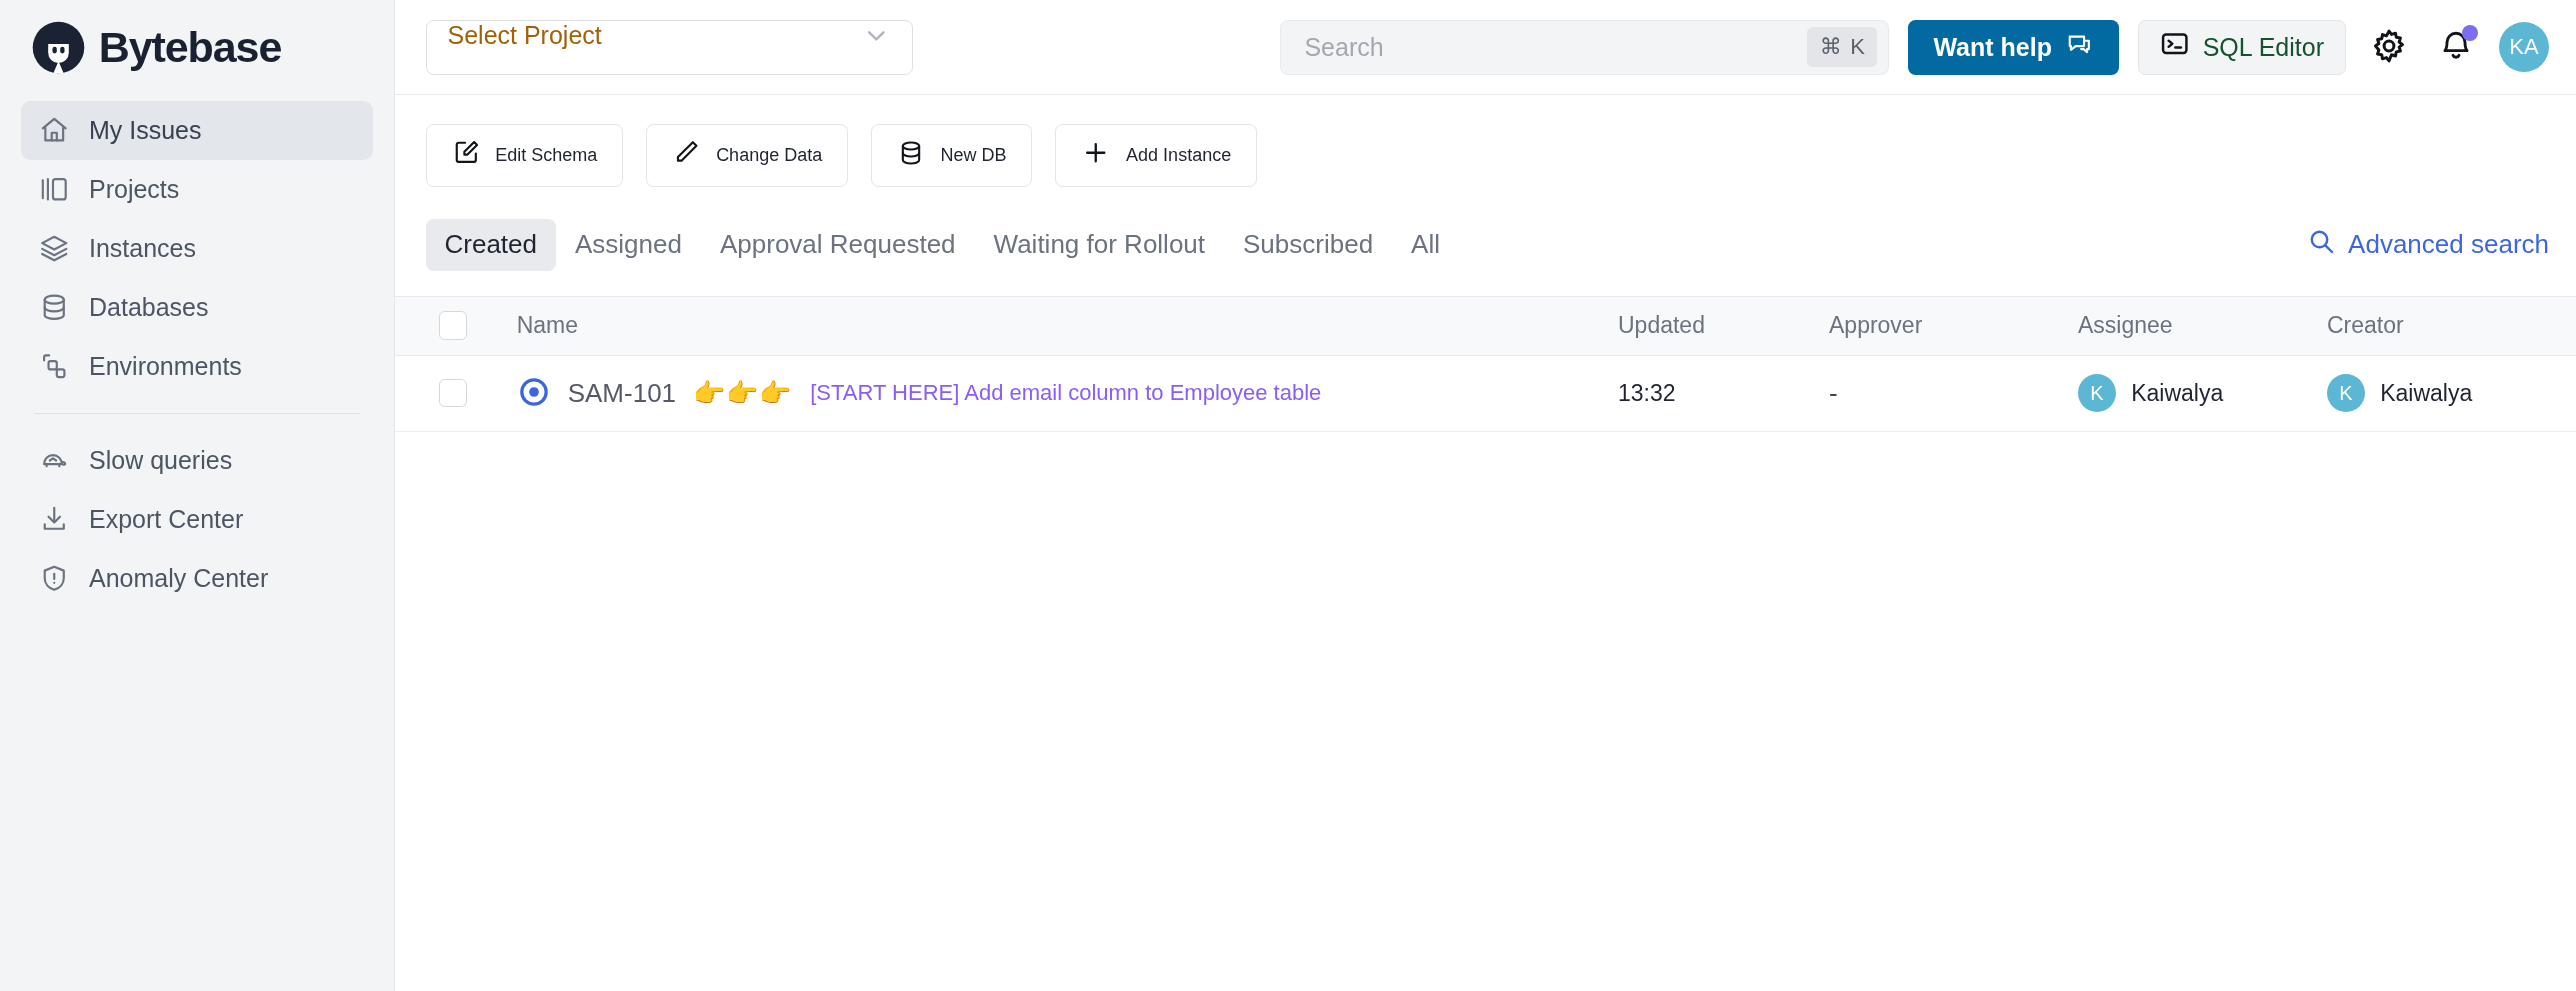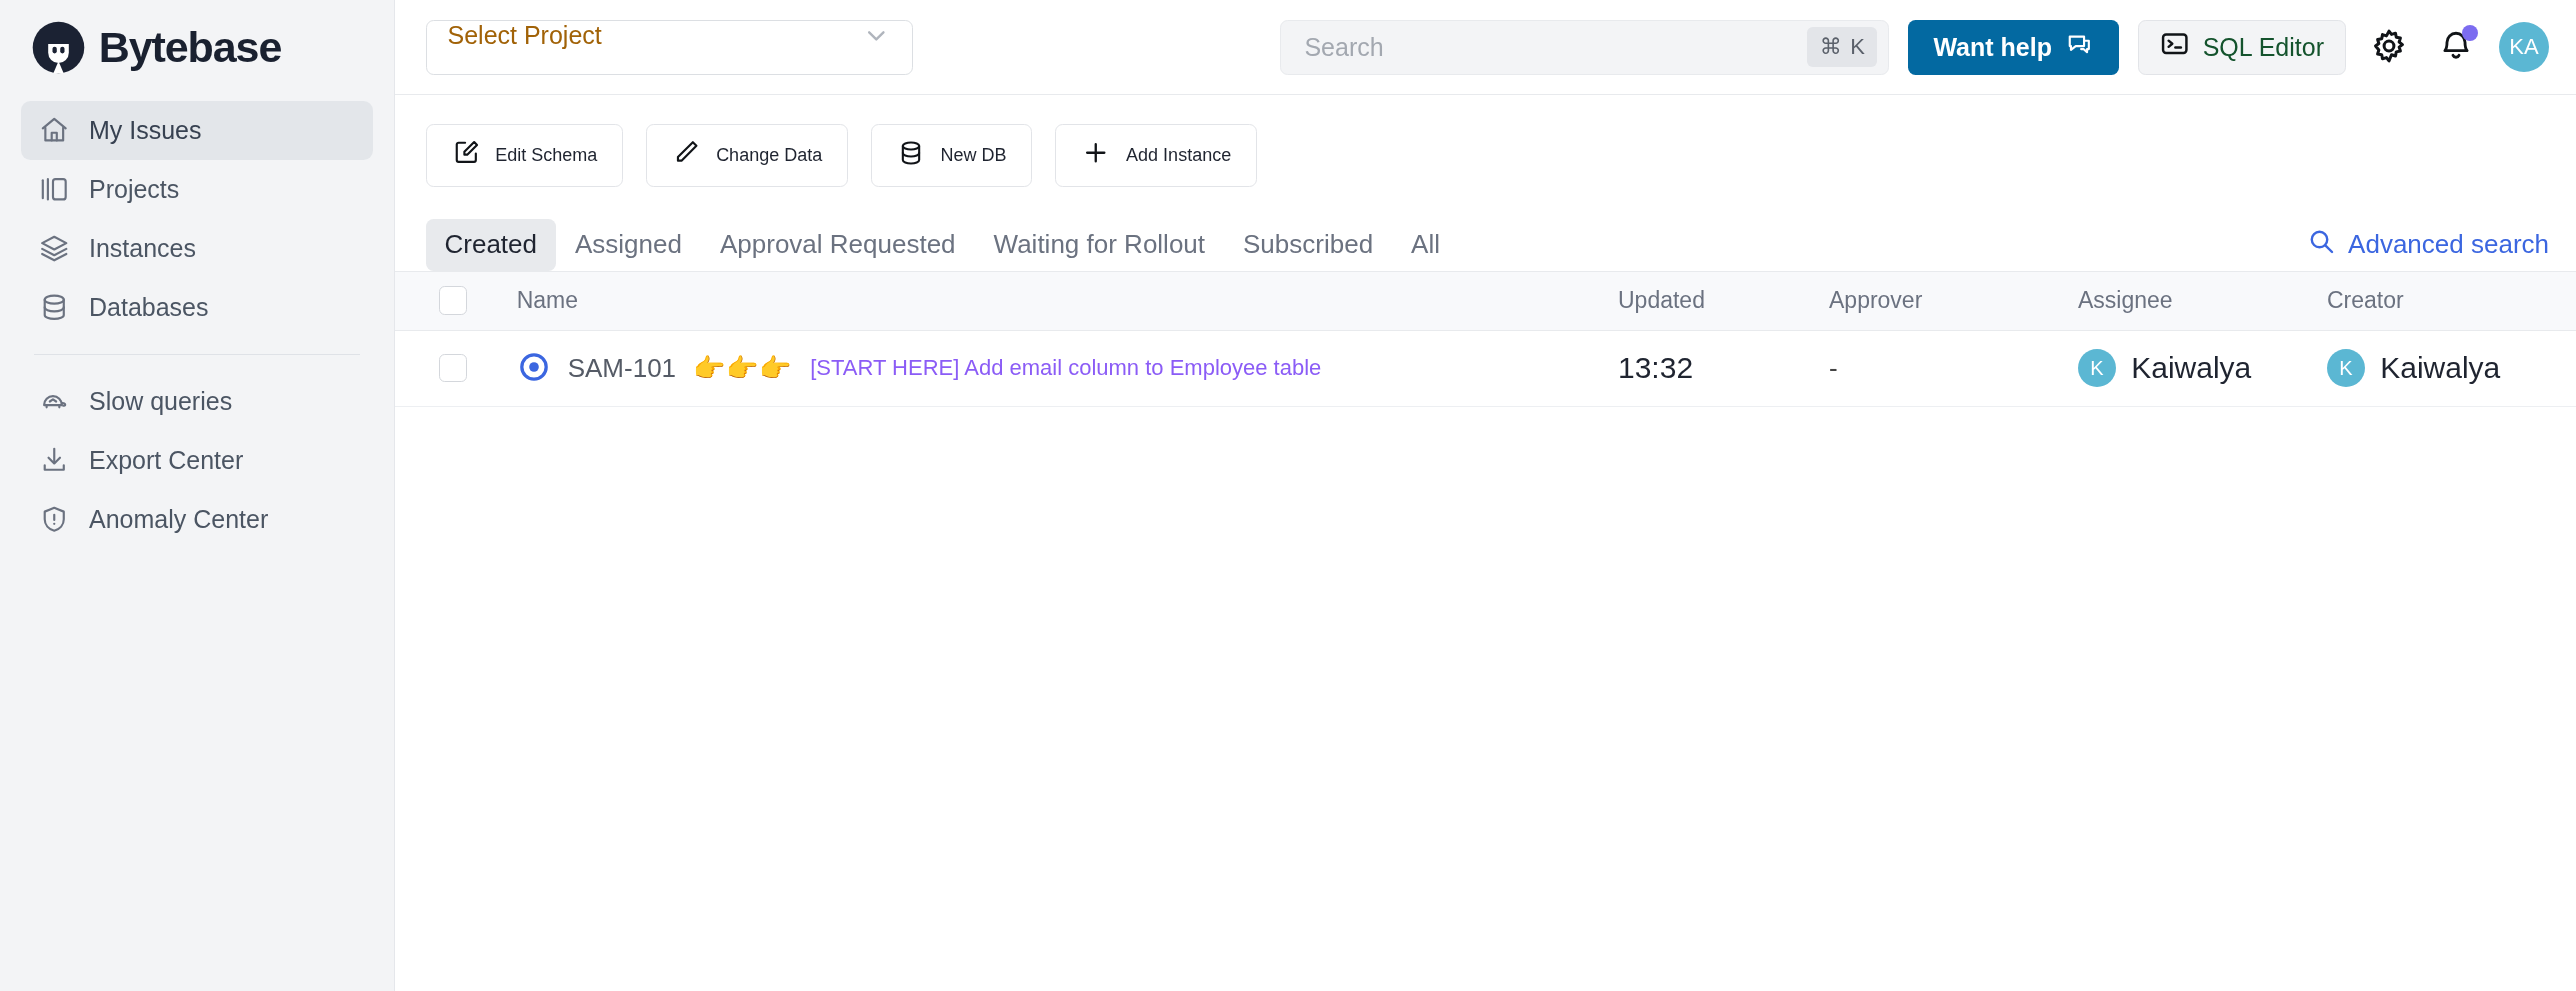--- a/index.html
+++ b/index.html
@@ -94,21 +94,21 @@
     cursor: pointer; white-space: nowrap;
   }
   .tab.active { background: #e8eaed; color: #1f2430; }
   .adv-search {
     margin-left: auto; display: flex; align-items: center; gap: 12.4px;
     color: #3b66e0; font-size: 26px; cursor: pointer; white-space: nowrap;
   }
   .subtabs { display: flex; gap: 7.6px; padding: 15.2px 0 0 30.5px; }
 
   
-  .table { border-top: 1px solid #e8eaed; }
+  .table { margin-top: 25px; border-top: 1px solid #e8eaed; }
   .thead {
     display: flex; align-items: center; height: 59px; background: #f8f9fb;
     border-bottom: 1px solid #e8eaed; color: #6b7280; font-size: 23px;
   }
   .trow {
     display: flex; align-items: center; height: 76px;
     border-bottom: 1px solid #edeff2; background: #fff;
   }
   .c-check { width: 116px; flex: 0 0 116px; display: flex; justify-content: center; }
   .c-name  { flex: 1; min-width: 0; display: flex; align-items: center; gap: 17px; padding-left: 5.7px; }
@@ -116,21 +116,21 @@
   .c-app   { width: 249px; flex: 0 0 249px; }
   .c-asg   { width: 249px; flex: 0 0 249px; display: flex; align-items: center; gap: 15.2px; }
   .c-cre   { width: 249px; flex: 0 0 249px; display: flex; align-items: center; gap: 15.2px; }
   .checkbox {
     width: 28.6px; height: 28.6px; border: 1px solid #d4d7dc; border-radius: 5.7px;
     background: #fff; cursor: pointer;
   }
   .issue-id { font-size: 26px; color: #555b66; }
   .issue-title { font-size: 22px; color: #8b5cf6; white-space: nowrap; }
   .emoji { font-size: 26px; letter-spacing: 1px; }
-  .cell-txt { font-size: 30px; color: #1f2430; }
+  .cell-txt { font-size: 23px; color: #1f2430; }
   .dash { font-size: 26px; color: #444; }
   .avatar-sm {
     width: 38px; height: 38px; flex: 0 0 38px; border-radius: 50%; background: #5bb7d3;
     color: #fff; font-size: 20px; display: flex; align-items: center; justify-content: center;
   }
   svg { stroke-linecap: round; stroke-linejoin: round; }
 </style>
 </head>
 <body>
 
@@ -190,20 +190,30 @@
         <span class="nav-icon">
           <svg viewBox="0 0 24 24" fill="none" stroke="#6b7280" stroke-width="1.7">
             <ellipse cx="12" cy="6" rx="7.5" ry="3.2"></ellipse>
             <path d="M4.5 6v12c0 1.8 3.4 3.2 7.5 3.2s7.5-1.4 7.5-3.2V6"></path>
             <path d="M4.5 12c0 1.8 3.4 3.2 7.5 3.2s7.5-1.4 7.5-3.2"></path>
           </svg>
         </span>
         <span>Databases</span>
       </div>
 
+      <div class="nav-item">
+        <span class="nav-icon">
+          <svg viewBox="0 0 24 24" fill="none" stroke="#6b7280" stroke-width="1.7">
+            <path d="M8 3.5H5.5A1.5 1.5 0 0 0 4 5v2.5"></path>
+            <rect x="7.5" y="8" width="6.5" height="6.5" rx="1.6"></rect>
+            <rect x="14" y="14.5" width="6" height="6" rx="1.6"></rect>
+          </svg>
+        </span>
+        <span>Environments</span>
+      </div>
 
       <div class="divider"></div>
 
       <div class="nav-item">
         <span class="nav-icon">
           <svg viewBox="0 0 24 24" fill="none" stroke="#6b7280" stroke-width="1.7">
             <path d="M4 15a7 7 0 0 1 14 0z"></path>
             <path d="M18 13.5c1.6-.3 2.6.4 2.6 1.2 0 .7-.8 1-1.6.8"></path>
             <path d="M6 15v1.8M16 15v1.8"></path>
             <path d="M8.5 12.2 11 10.5l2.5 1.7"></path>

